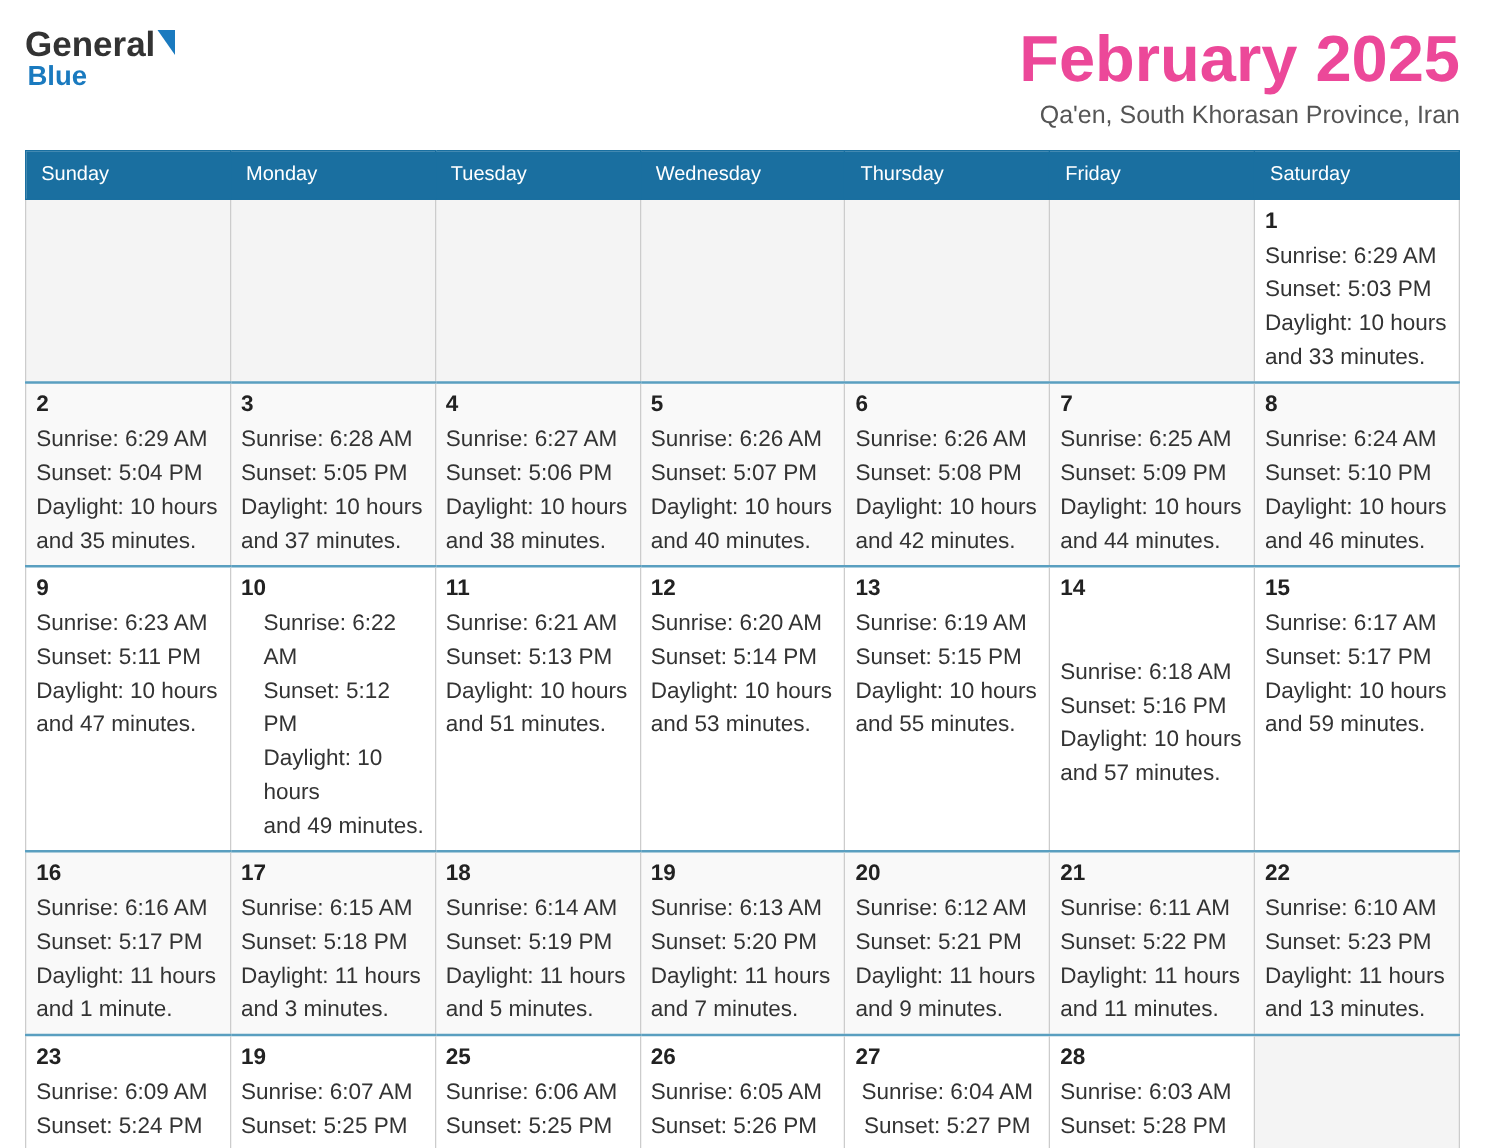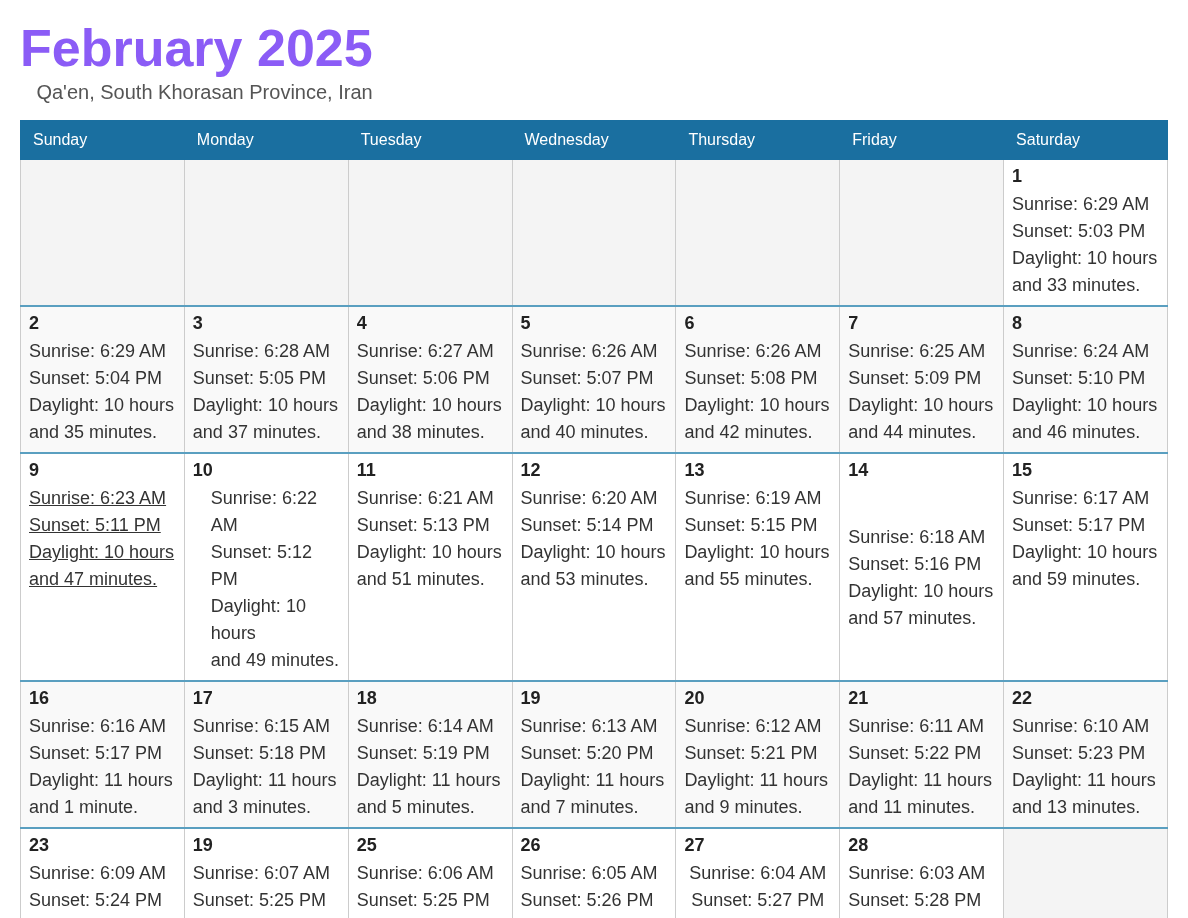--- a/index.html
+++ b/index.html
@@ -42,21 +42,21 @@
       font-weight: bold;
       margin-top: -4px;
       margin-left: 2px;
     }
     .title-area {
       text-align: right;
     }
     .month-title {
       font-size: 52px;
       font-weight: bold;
-      color: #8b5cf6;
+      color: #ec4899;
       line-height: 1.1;
     }
     .location {
       font-size: 20px;
       color: #555;
       margin-top: 4px;
     }
     .calendar {
       width: 100%;
       border-collapse: collapse;
@@ -99,20 +99,27 @@
       background: #f4f4f4 !important;
     }
     .row-separator td {
       border-top: 2px solid #5a9fc0;
     }
   </style>
 </head>
 <body>
 
 <div class="header">
+  <div class="logo-area">
+    <div class="logo-text">
+      <span>General</span>
+        <div class="logo-triangle"></div>
+    </div>
+    <div class="logo-sub">Blue</div>
+  </div>
   <div class="title-area">
     <div class="month-title">February 2025</div>
     <div class="location">Qa'en, South Khorasan Province, Iran</div>
   </div>
 </div>
 
 <table class="calendar">
   <thead>
     <tr>
     <th>Sunday</th>
@@ -187,21 +194,21 @@
           <div class="day-number">8</div>
           <div class="day-info" style="white-space: pre-line;">Sunrise: 6:24 AM
 Sunset: 5:10 PM
 Daylight: 10 hours
 and 46 minutes.</div>
         </td>
       </tr>
       <tr class="row-separator">
         <td>
           <div class="day-number">9</div>
-          <div class="day-info" style="white-space: pre-line; text-decoration: underline;">Sunrise: 6:23 AM
+          <div class="day-info" style="white-space: pre-line;">Sunrise: 6:23 AM
 Sunset: 5:11 PM
 Daylight: 10 hours
 and 47 minutes.</div>
         </td>
         <td>
           <div class="day-number">10</div>
           <div class="day-info" style="white-space: pre-line; margin-left: 18px;">Sunrise: 6:22 AM
 Sunset: 5:12 PM
 Daylight: 10 hours
 and 49 minutes.</div>

